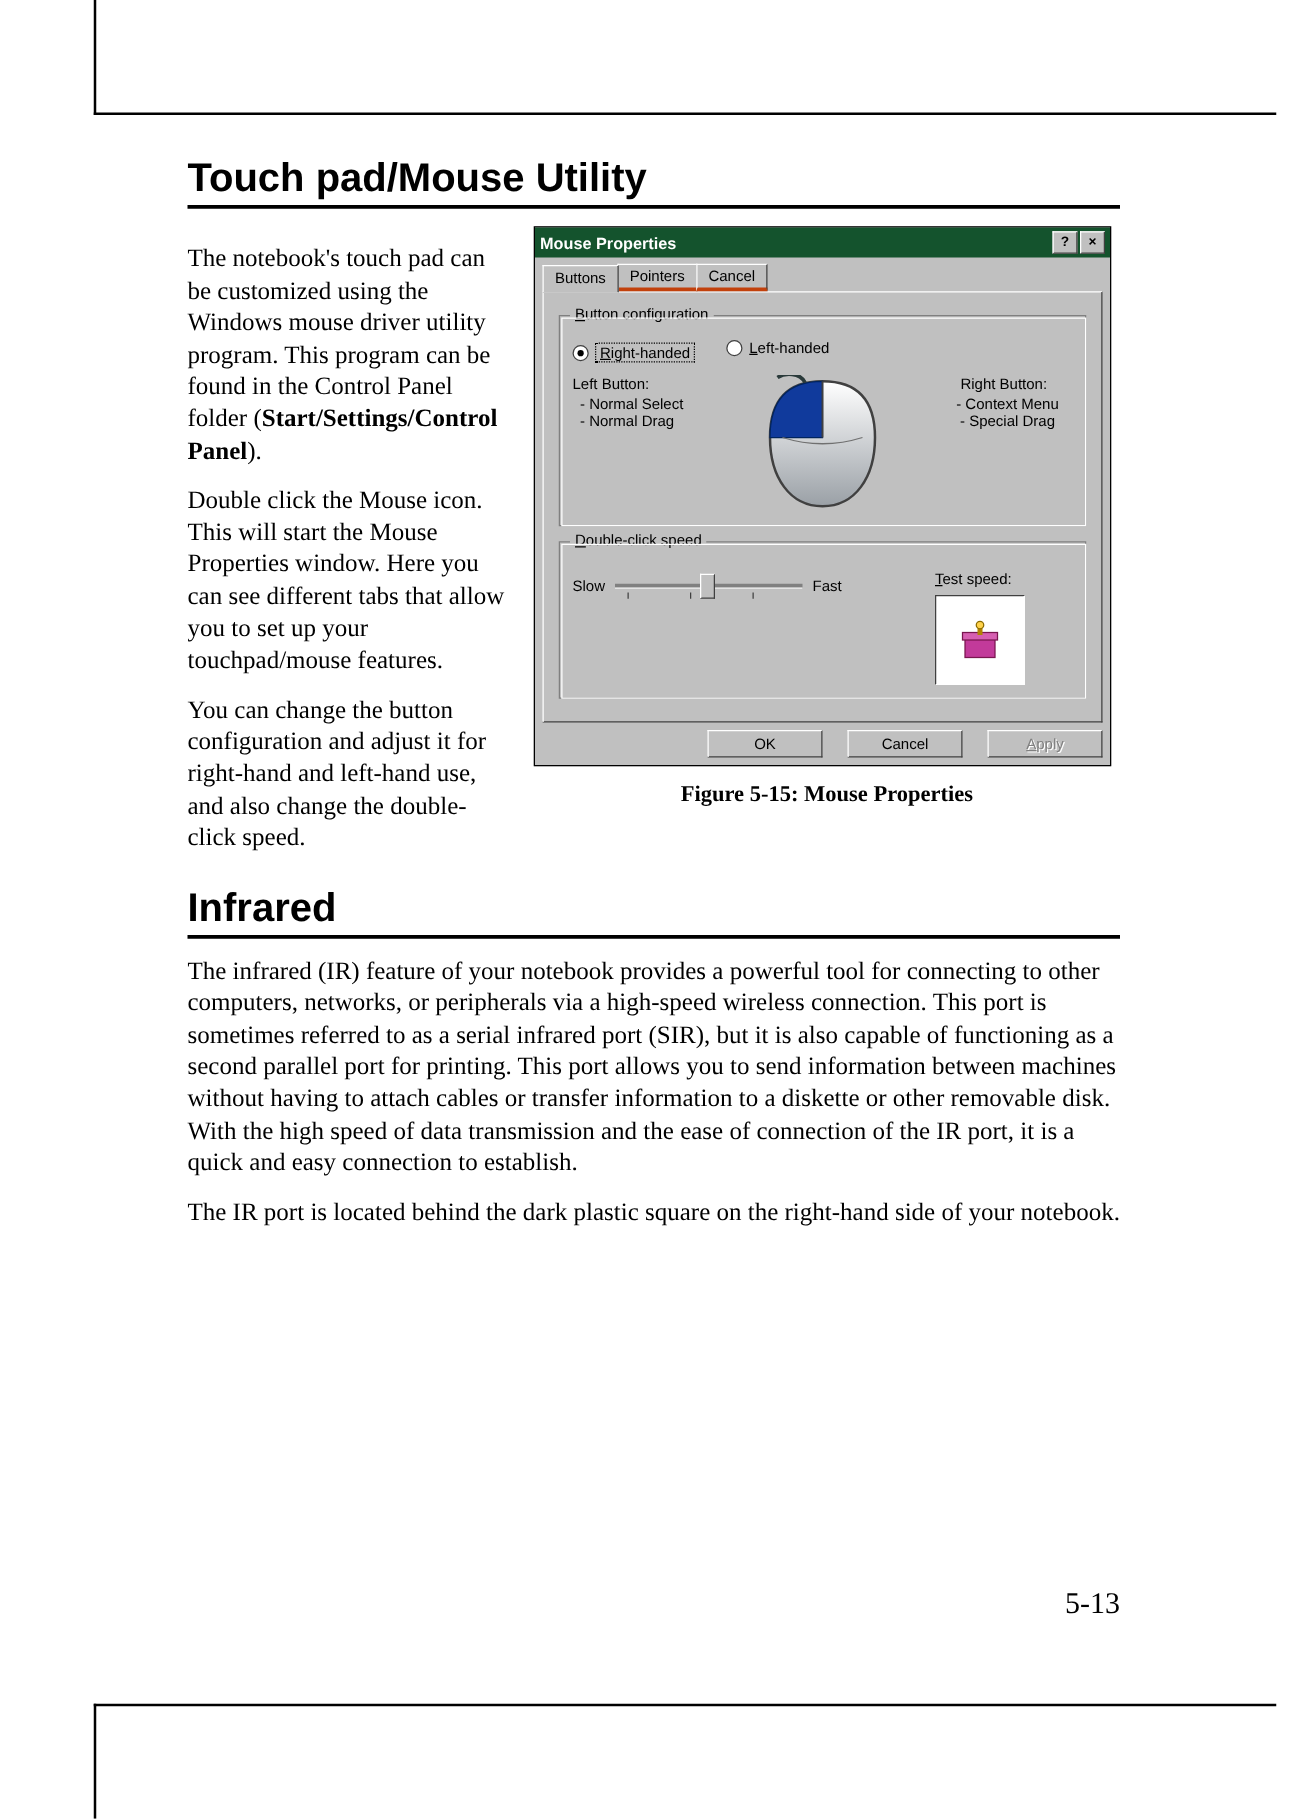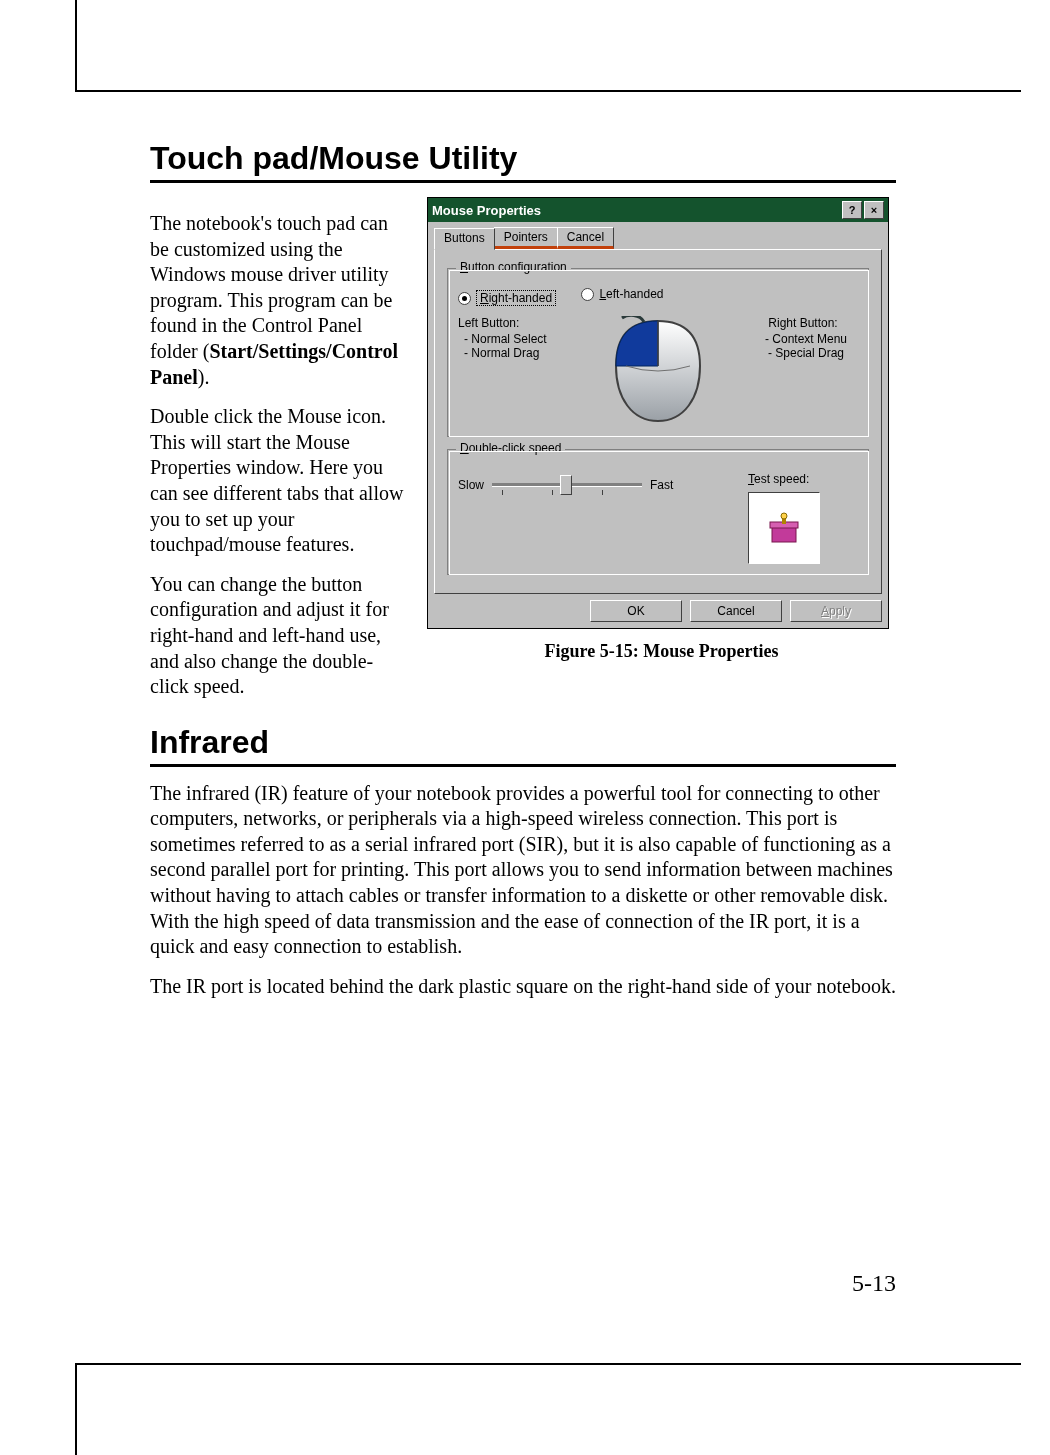--- a/index.html
+++ b/index.html
@@ -1,21 +1,21 @@
 <!DOCTYPE html>
 <html><head>
 <meta charset="utf-8">
 <style>
   html,body{margin:0;padding:0;background:#fff;font-family:"Times New Roman",Times,serif;font-size:20px;color:#000}
   .page{box-sizing:border-box;width:1050px;height:1455px;position:relative;padding:0}
   .crop-top{position:absolute;left:75px;right:29px;top:90px;height:0;border-top:2px solid #000}
   .crop-top-vert{position:absolute;top:0;left:75px;width:0;height:92px;border-left:2px solid #000}
   .crop-bottom{position:absolute;left:75px;right:29px;bottom:90px;height:0;border-top:2px solid #000}
   .crop-bottom-vert{position:absolute;bottom:0;left:75px;width:0;height:92px;border-left:2px solid #000}
-  .content{position:absolute;left:150px;right:154px;top:140px}
+  .content{position:absolute;left:150px;right:154px;top:124px}
   h1{font-family:Arial,Helvetica,sans-serif;font-weight:bold;font-size:32px;margin:0 0 6px 0;border-bottom:3px solid #000;padding-bottom:3px}
   h1.second{margin-top:24px}
   p{margin:14px 0 0 0;line-height:1.28}
   .row{display:flex;gap:22px;align-items:flex-start;margin-top:14px}
   .leftcol{flex:0 0 255px}
   .rightcol{flex:1}
   .bold-path{font-weight:bold}
   .caption{font-weight:bold;text-align:center;font-size:18px;margin-top:12px}
   
   .dlg{width:460px;background:#c0c0c0;border:1px solid #000;font-family:"MS Sans Serif",Tahoma,Arial,sans-serif;font-size:12px;color:#000}
@@ -40,21 +40,21 @@
   .mcol .li{margin-left:6px}
   .mouseimg{flex:0 0 140px;display:flex;justify-content:center}
   .speedrow{display:flex;align-items:flex-start;justify-content:space-between;margin-top:4px}
   .slider{display:flex;align-items:center;gap:8px}
   .track{width:150px;height:26px;position:relative}
   .track .bar{position:absolute;left:0;right:0;top:11px;height:3px;background:#808080;border-bottom:1px solid #fff}
   .track .tick{position:absolute;top:18px;width:1px;height:5px;background:#404040}
   .track .thumb{position:absolute;top:3px;left:68px;width:10px;height:18px;background:#c0c0c0;border-top:1px solid #fff;border-left:1px solid #fff;border-right:1px solid #404040;border-bottom:1px solid #404040}
   .testarea{width:110px}
   .testbox{width:70px;height:70px;background:#fff;border-top:1px solid #404040;border-left:1px solid #404040;border-right:1px solid #fff;border-bottom:1px solid #fff;display:flex;align-items:center;justify-content:center;margin-top:6px}
-  .btnrow{display:flex;justify-content:flex-end;gap:8px;margin-top:6px;margin-right:6px;margin-bottom:6px}
+  .btnrow{display:flex;justify-content:flex-end;gap:20px;margin-top:6px;margin-right:6px;margin-bottom:6px}
   .winbtn{min-width:78px;text-align:center;padding:3px 6px;background:#c0c0c0;border-top:1px solid #fff;border-left:1px solid #fff;border-right:1px solid #404040;border-bottom:1px solid #404040;font-size:12px}
   .winbtn.disabled{color:#808080;text-shadow:1px 1px 0 #fff}
   .under{text-decoration:underline}
   .pagenum{position:absolute;right:154px;bottom:158px;font-size:24px}
 </style>
 </head>
 <body>
 
 <div class="page">
   <div class="crop-top"></div>

